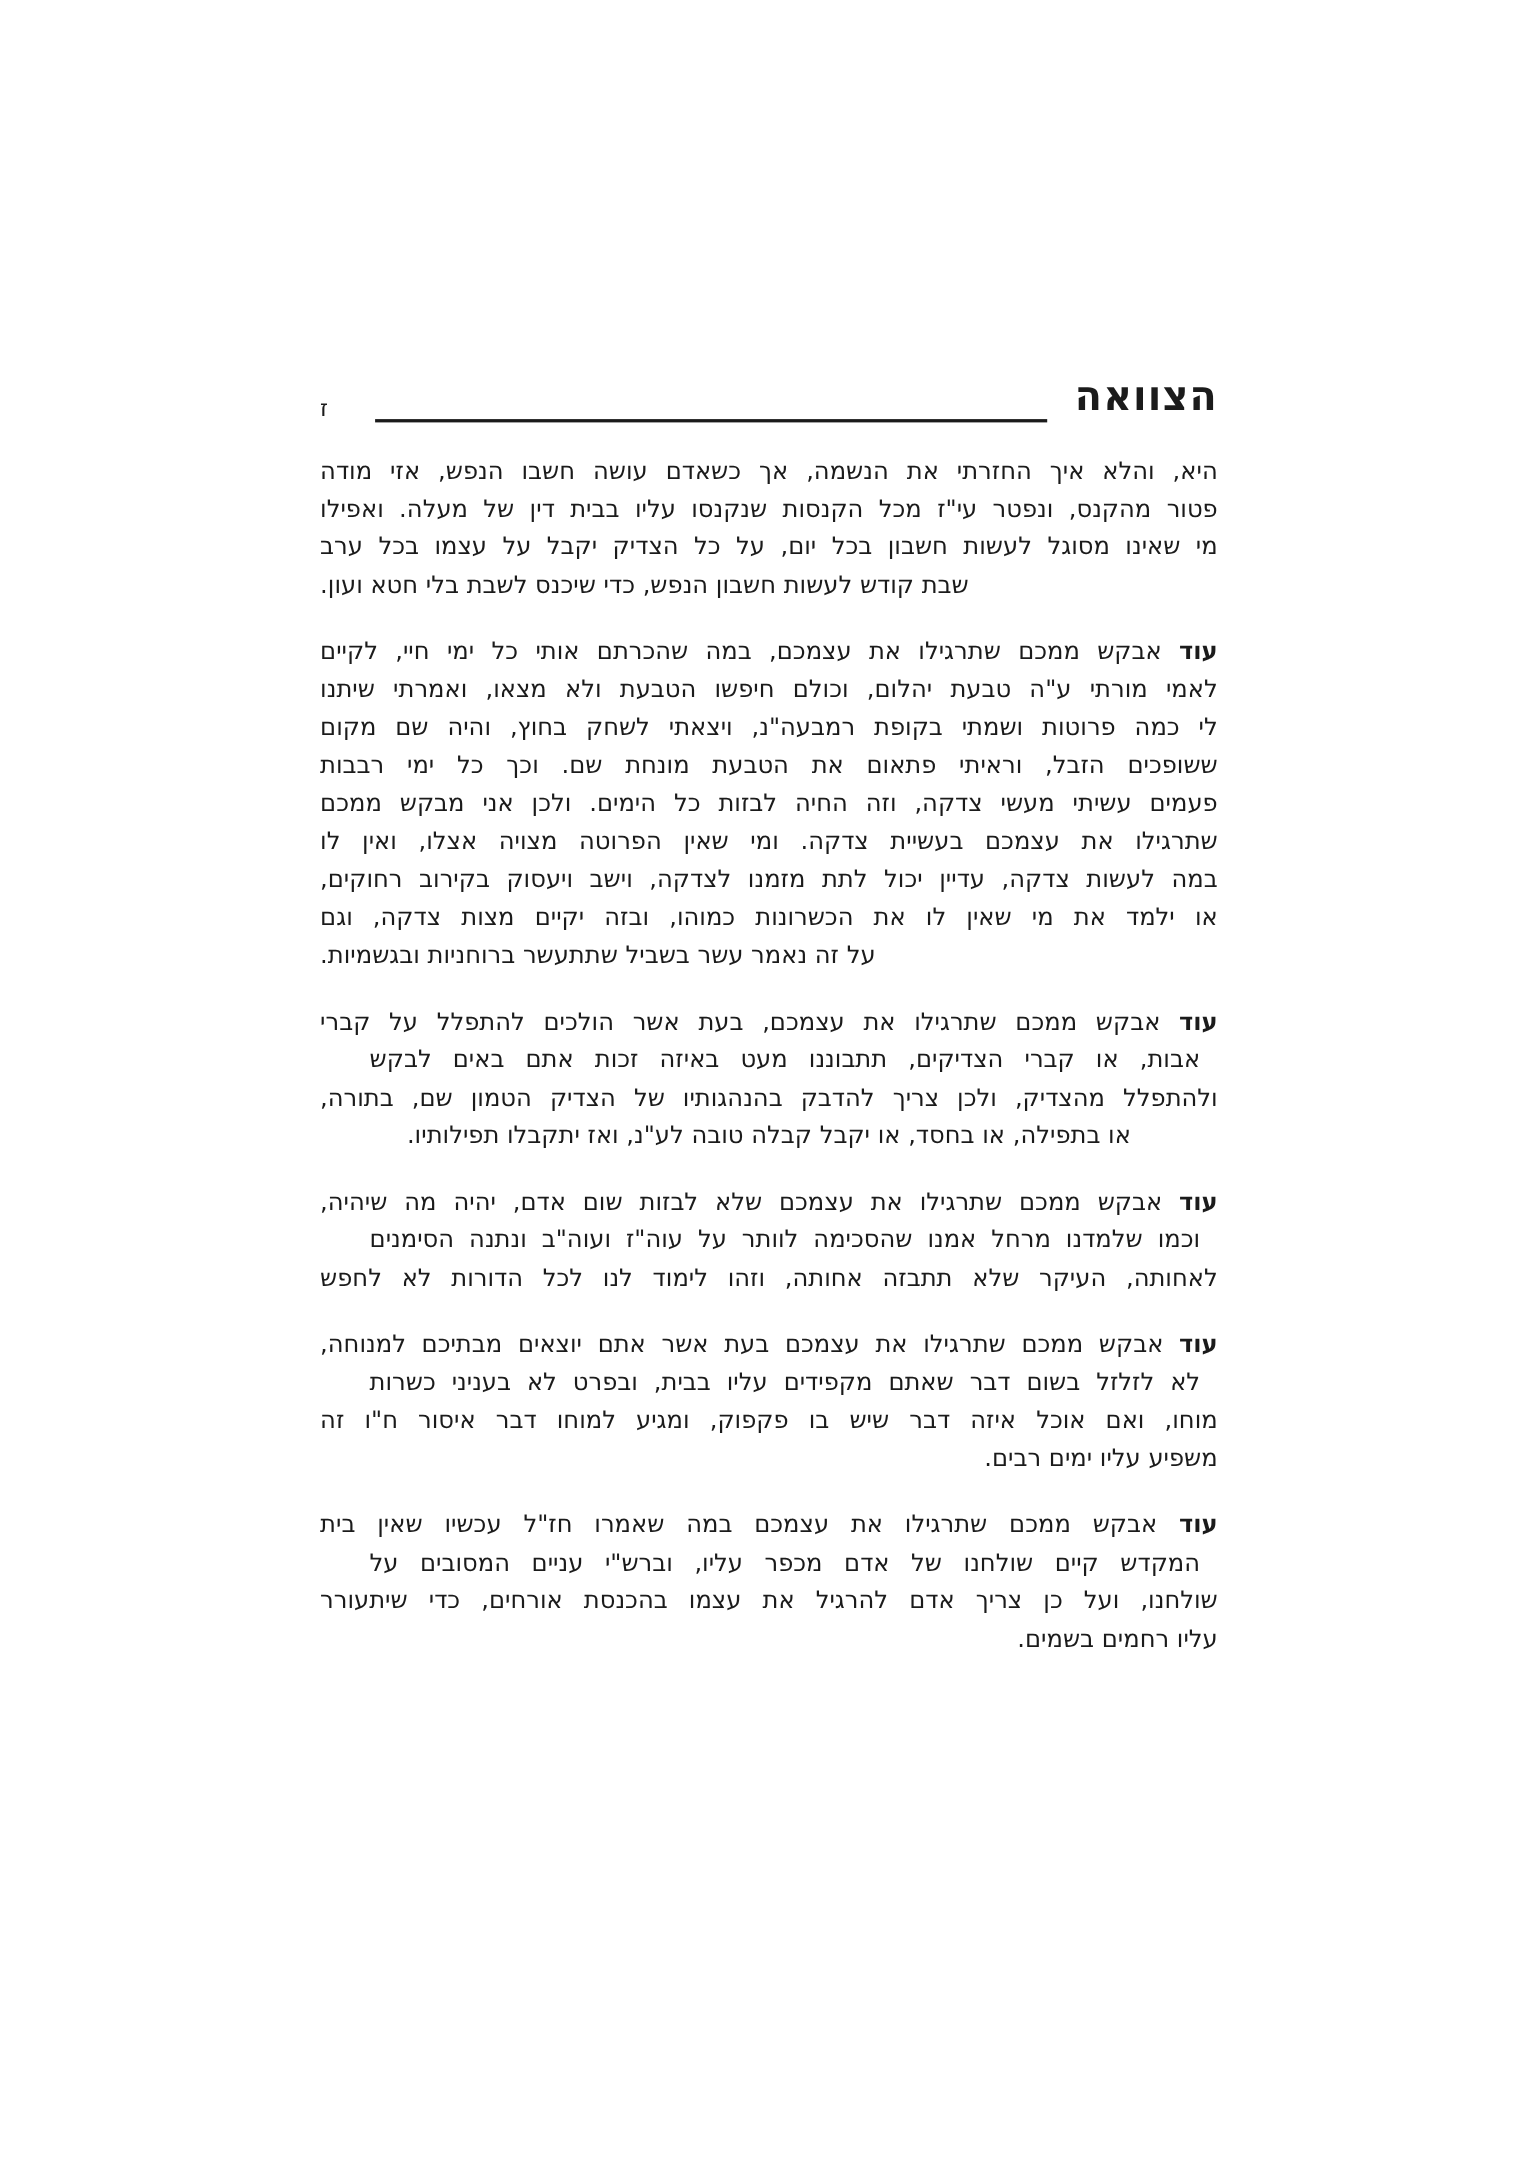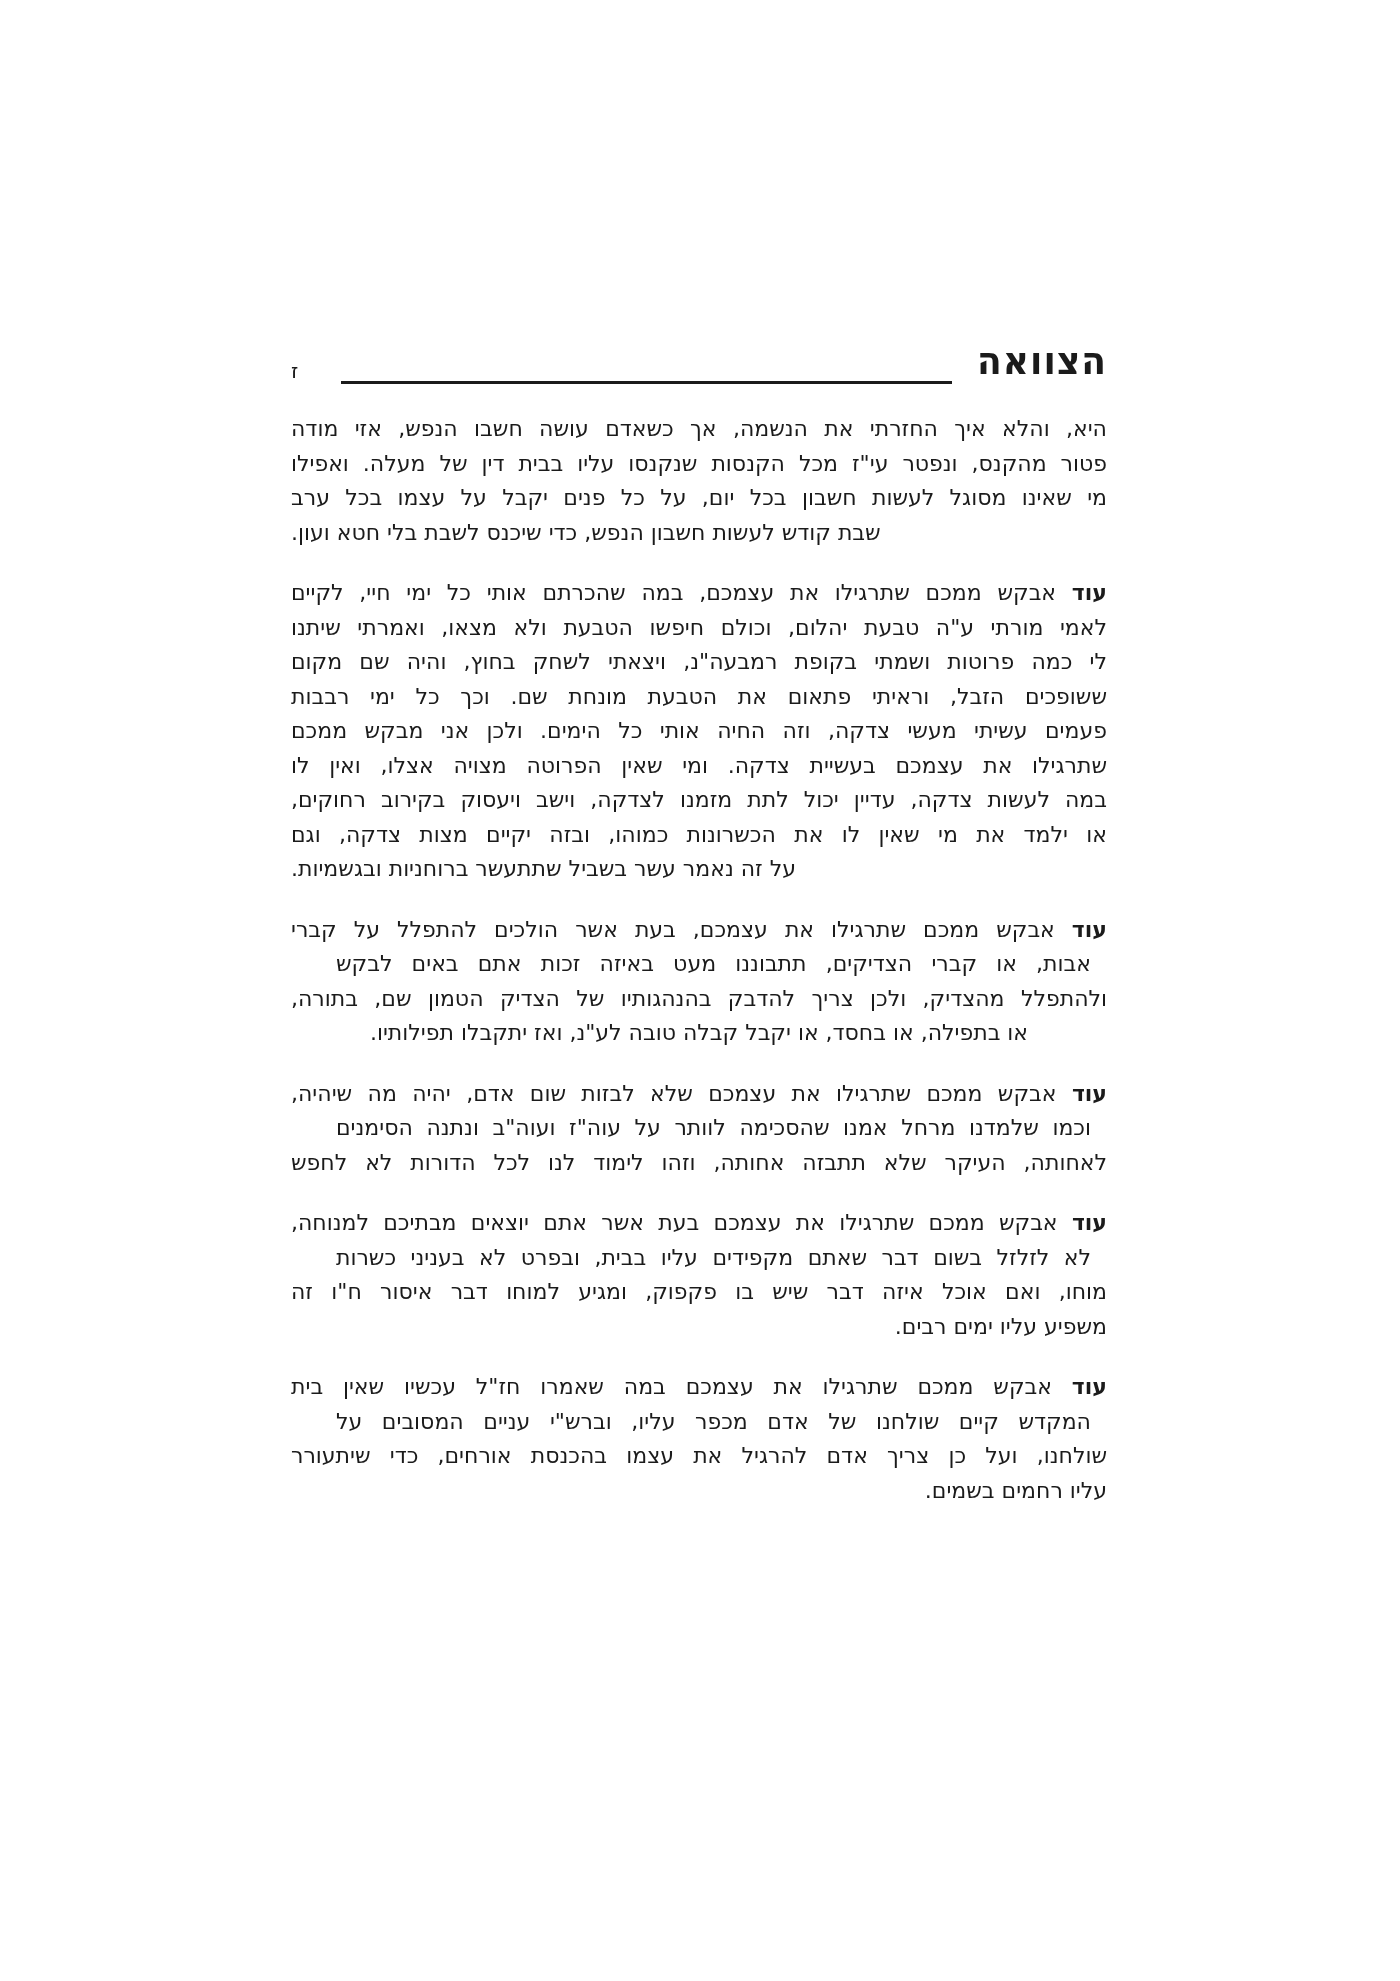--- a/index.html
+++ b/index.html
@@ -76,30 +76,30 @@
 
   <div class="chapter-title">הצוואה</div>
   <div class="header-rule"></div>
   <div class="page-number">ז</div>
 
   <div class="body-text" dir="rtl">
 
     <div class="para">
       <div class="line">היא, והלא איך החזרתי את הנשמה, אך כשאדם עושה חשבו הנפש, אזי מודה</div>
       <div class="line">פטור מהקנס, ונפטר עי"ז מכל הקנסות שנקנסו עליו בבית דין של מעלה. ואפילו</div>
-      <div class="line">מי שאינו מסוגל לעשות חשבון בכל יום, על כל פנים יקבל על עצמו בכל ערב</div>
+      <div class="line">מי שאינו מסוגל לעשות חשבון בכל יום, על כל הצדיק יקבל על עצמו בכל ערב</div>
       <div class="line last-left">שבת קודש לעשות חשבון הנפש, כדי שיכנס לשבת בלי חטא ועון.</div>
     </div>
 
     <div class="para">
       <div class="line"><b class="lead">עוד</b> <span>אבקש ממכם שתרגילו את עצמכם, במה שהכרתם אותי כל ימי חיי, לקיים</span></div>
       <div class="line">לאמי מורתי ע"ה טבעת יהלום, וכולם חיפשו הטבעת ולא מצאו, ואמרתי שיתנו</div>
       <div class="line">לי כמה פרוטות ושמתי בקופת רמבעה"נ, ויצאתי לשחק בחוץ, והיה שם מקום</div>
       <div class="line">ששופכים הזבל, וראיתי פתאום את הטבעת מונחת שם. וכך כל ימי רבבות</div>
-      <div class="line">פעמים עשיתי מעשי צדקה, וזה החיה אותי כל הימים. ולכן אני מבקש ממכם</div>
+      <div class="line">פעמים עשיתי מעשי צדקה, וזה החיה לבזות כל הימים. ולכן אני מבקש ממכם</div>
       <div class="line">שתרגילו את עצמכם בעשיית צדקה. ומי שאין הפרוטה מצויה אצלו, ואין לו</div>
       <div class="line">במה לעשות צדקה, עדיין יכול לתת מזמנו לצדקה, וישב ויעסוק בקירוב רחוקים,</div>
       <div class="line">או ילמד את מי שאין לו את הכשרונות כמוהו, ובזה יקיים מצות צדקה, וגם</div>
       <div class="line last-left">על זה נאמר עשר בשביל שתתעשר ברוחניות ובגשמיות.</div>
     </div>
 
     <div class="para">
       <div class="line"><b class="lead">עוד</b> <span>אבקש ממכם שתרגילו את עצמכם, בעת אשר הולכים להתפלל על קברי</span></div>
       <div class="line inset">אבות, או קברי הצדיקים, תתבוננו מעט באיזה זכות אתם באים לבקש</div>
       <div class="line">ולהתפלל מהצדיק, ולכן צריך להדבק בהנהגותיו של הצדיק הטמון שם, בתורה,</div>

